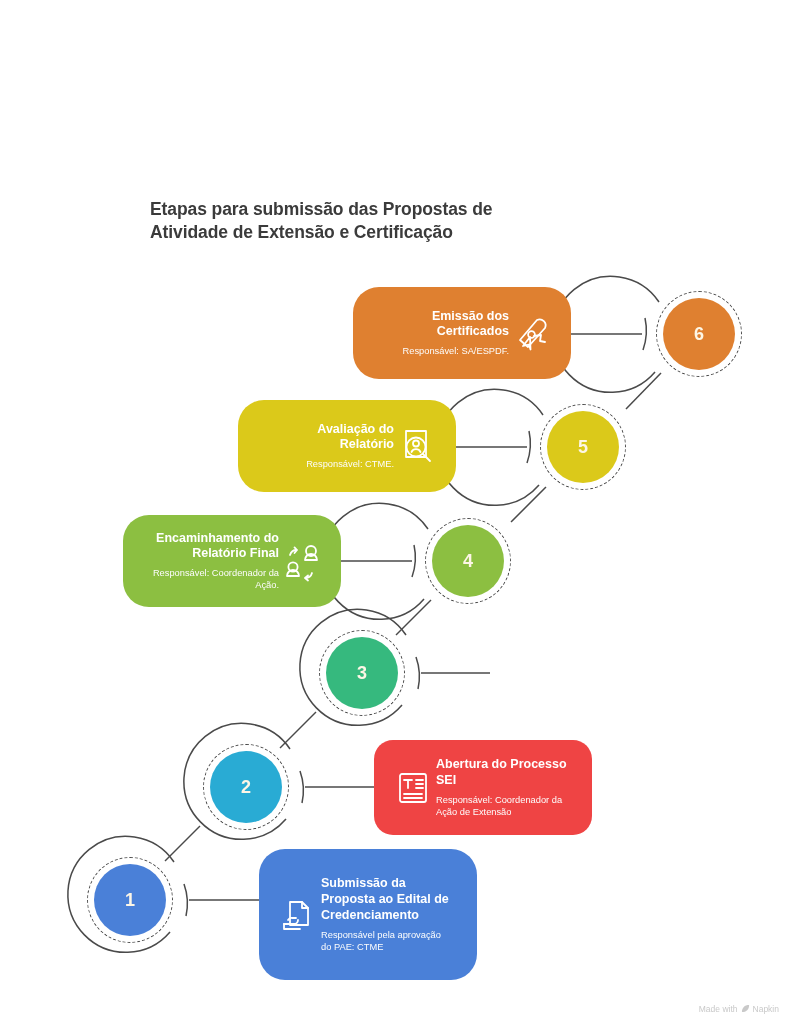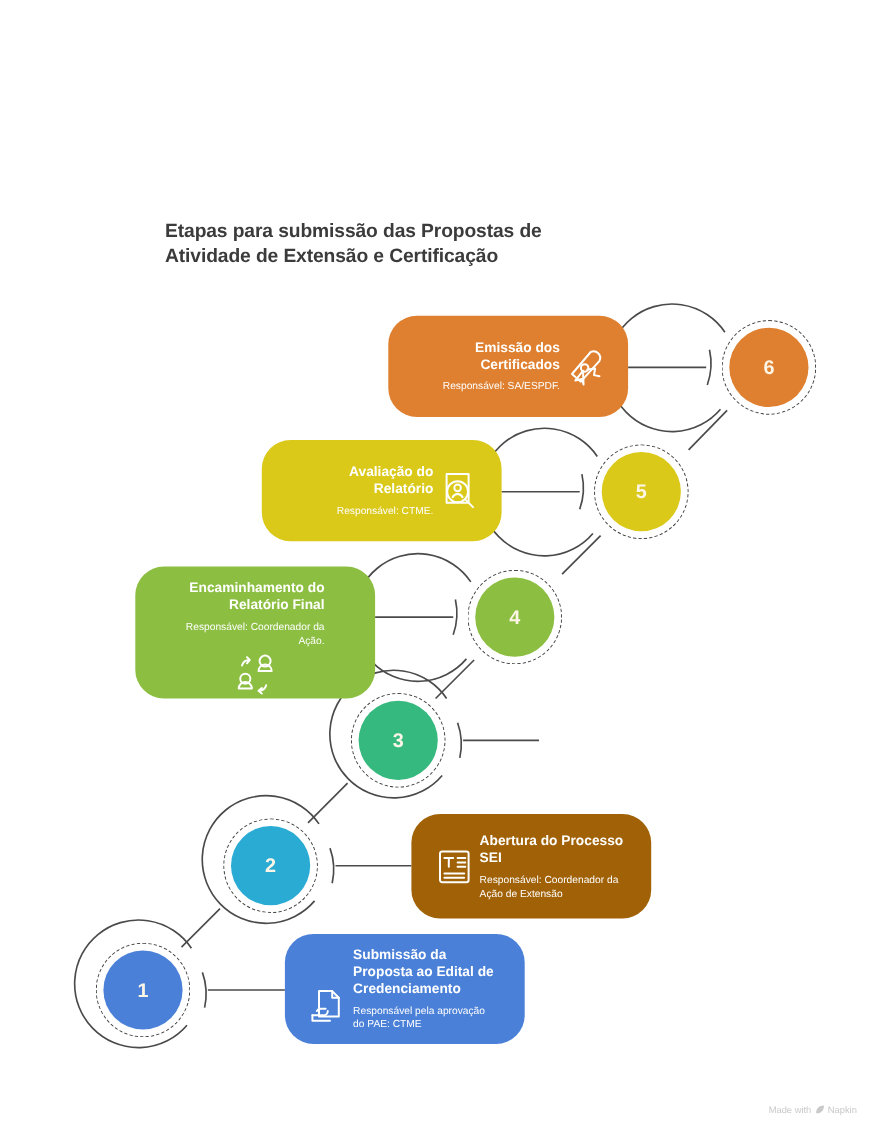--- a/index.html
+++ b/index.html
@@ -201,58 +201,58 @@
   <div class="node" style="left:524px; top:388px;">
     <div class="ring-dashed"></div>
     <div class="disc" style="background:#dbc91a;">5</div>
   </div>
 
   <div class="node" style="left:640px; top:275px;">
     <div class="ring-dashed"></div>
     <div class="disc" style="background:#df8030;">6</div>
   </div>
 
-  <div class="card" style="left:259px; top:849px; width:218px; height:100px; background:#4a80d8;align-items:flex-end;">
+  <div class="card" style="left:259px; top:849px; width:218px; height:131px; background:#4a80d8;">
     <div class="card-icon">
       <svg width="42" height="42" viewBox="0 0 42 42" fill="none" stroke="#ffffff" stroke-width="1.8" stroke-linecap="round" stroke-linejoin="round">
         <path d="M13 8 h12 l6 6 v17 h-18 z"></path>
         <path d="M25 8 v6 h6"></path>
         <path d="M7 30 h10 a4 4 0 0 0 4 -4"></path>
         <path d="M7 30 v5 h16"></path>
         <path d="M11 26 a4 4 0 0 1 4 -2 h4"></path>
       </svg>
     </div>
     <div class="card-text">
       <div class="card-title" style="white-space:pre-line;">Submissão da
 Proposta ao Edital de
 Credenciamento</div>
       <div class="card-sub" style="white-space:pre-line;">Responsável pela aprovação
 do PAE: CTME</div>
     </div>
   </div>
 
-  <div class="card" style="left:374px; top:740px; width:218px; height:95px; background:#a16207;">
+  <div class="card" style="left:374px; top:740px; width:218px; height:95px; background:#ef4444;border-radius:19px;">
     <div class="card-icon">
       <svg width="42" height="42" viewBox="0 0 42 42" fill="none" stroke="#ffffff" stroke-width="1.8" stroke-linecap="round" stroke-linejoin="round">
         <rect x="8" y="7" width="26" height="28" rx="2"></rect>
         <path d="M12 13 h8 M16 13 v8"></path>
         <path d="M24 13 h7 M24 17 h7 M24 21 h7"></path>
         <path d="M12 27 h18 M12 31 h18"></path>
       </svg>
     </div>
     <div class="card-text">
       <div class="card-title" style="white-space:pre-line;">Abertura do Processo
 SEI</div>
       <div class="card-sub" style="white-space:pre-line;">Responsável: Coordenador da
 Ação de Extensão</div>
     </div>
   </div>
 
 
-  <div class="card reversed" style="left:123px; top:515px; width:218px; height:120px; background:#8cbf41;flex-direction:column;">
+  <div class="card reversed" style="left:123px; top:515px; width:218px; height:92px; background:#8cbf41;">
     <div class="card-text">
       <div class="card-title" style="white-space:pre-line;">Encaminhamento do
 Relatório Final</div>
       <div class="card-sub" style="white-space:pre-line;">Responsável: Coordenador da
 Ação.</div>
     </div>
     <div class="card-icon">
       <svg width="42" height="42" viewBox="0 0 42 42" fill="none" stroke="#ffffff" stroke-width="1.8" stroke-linecap="round" stroke-linejoin="round">
         <circle cx="30" cy="11" r="5"></circle>
         <path d="M24 20 a6 6 0 0 1 12 0 z"></path>

